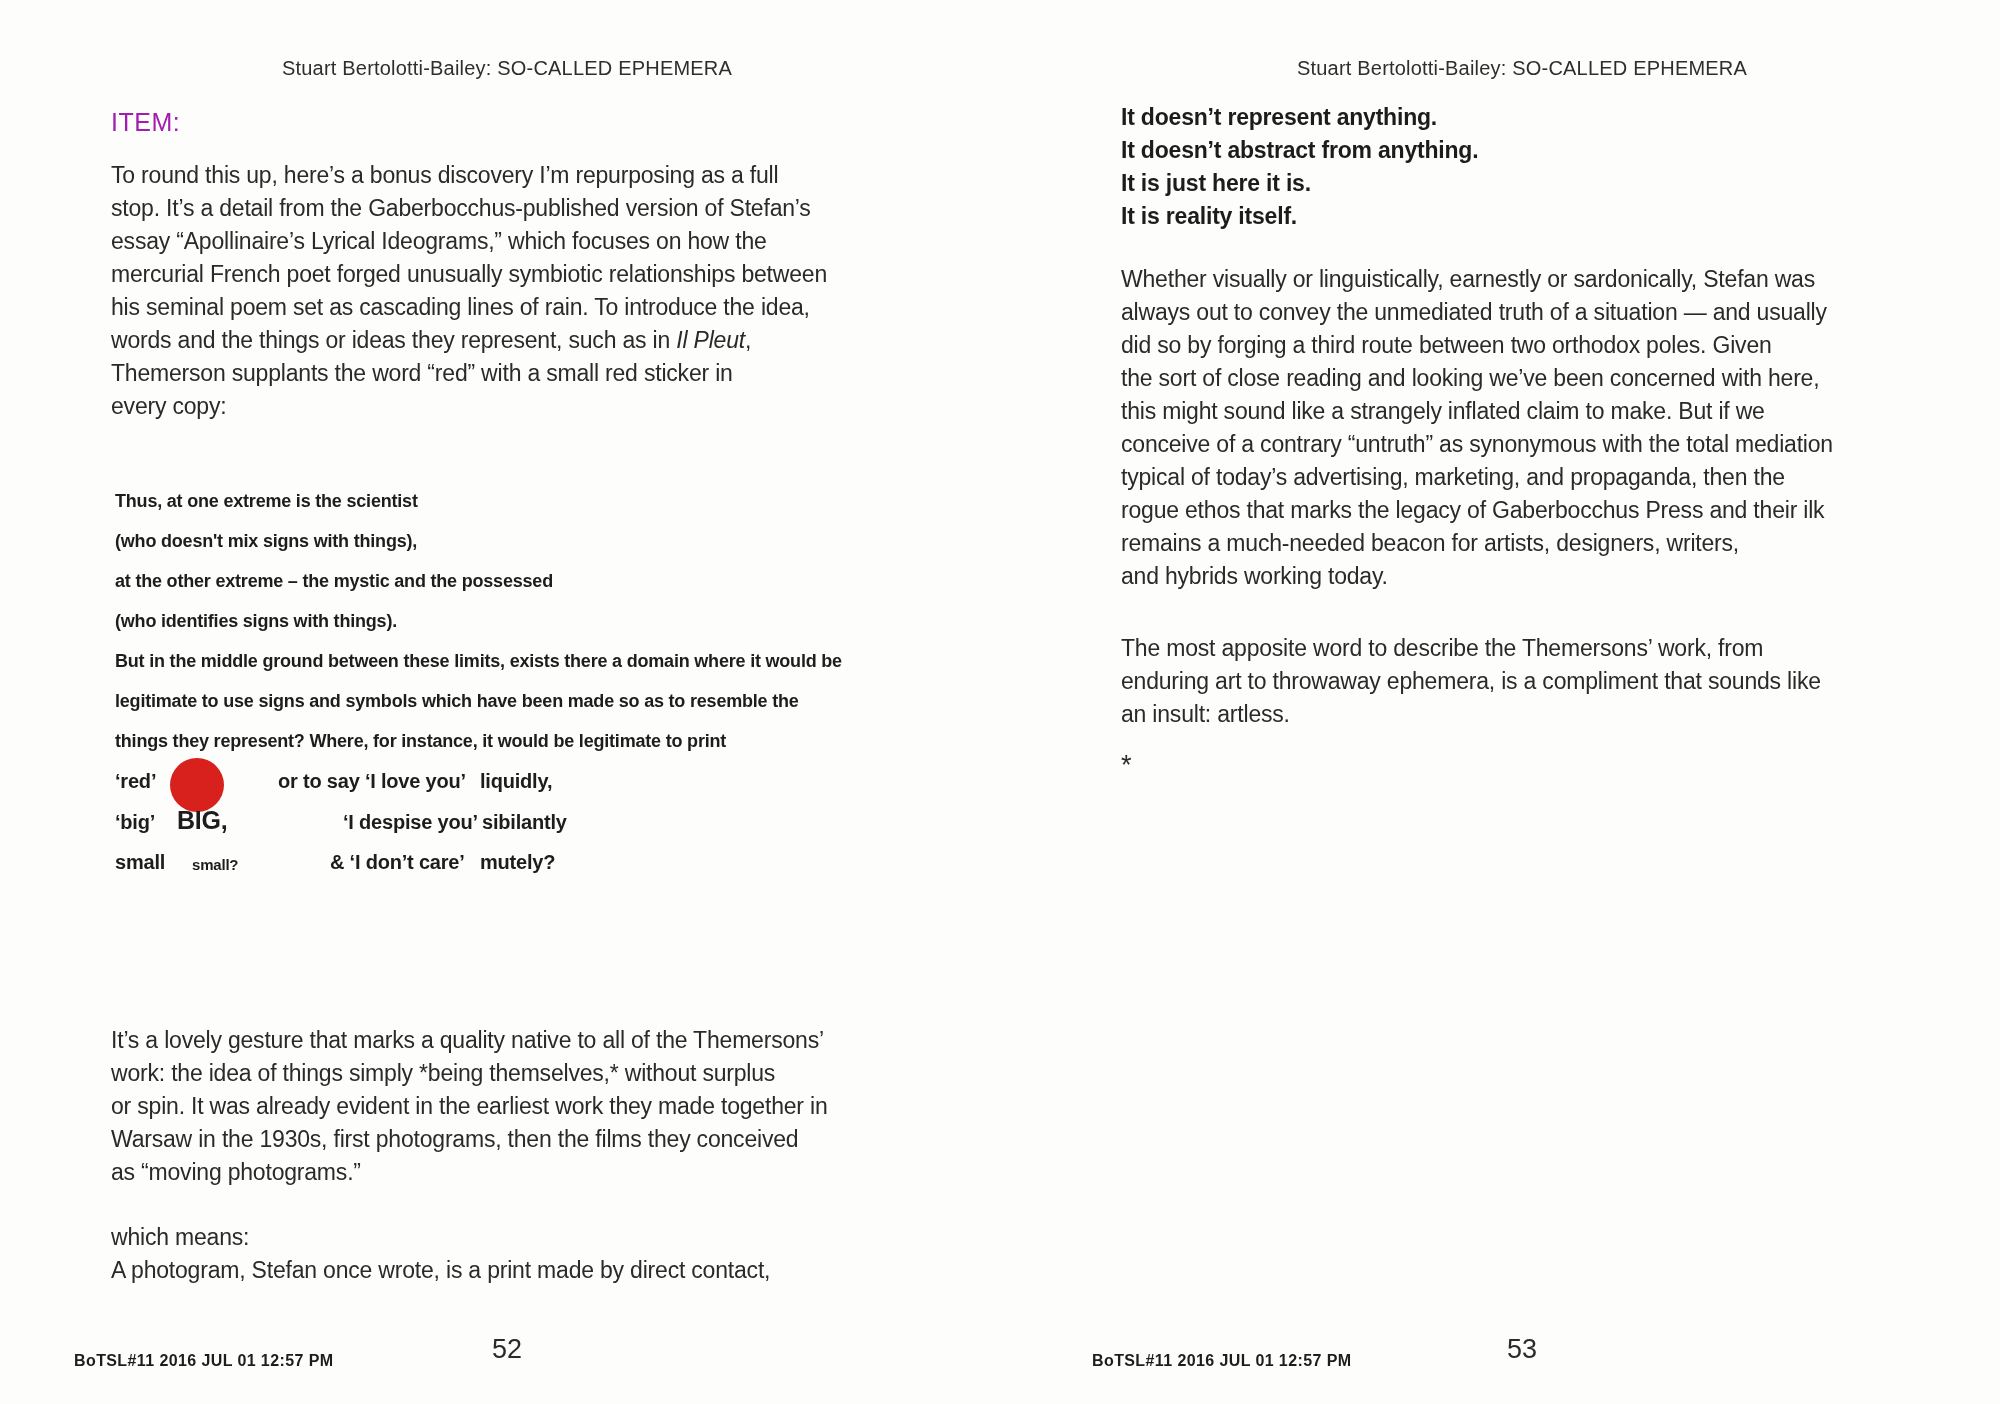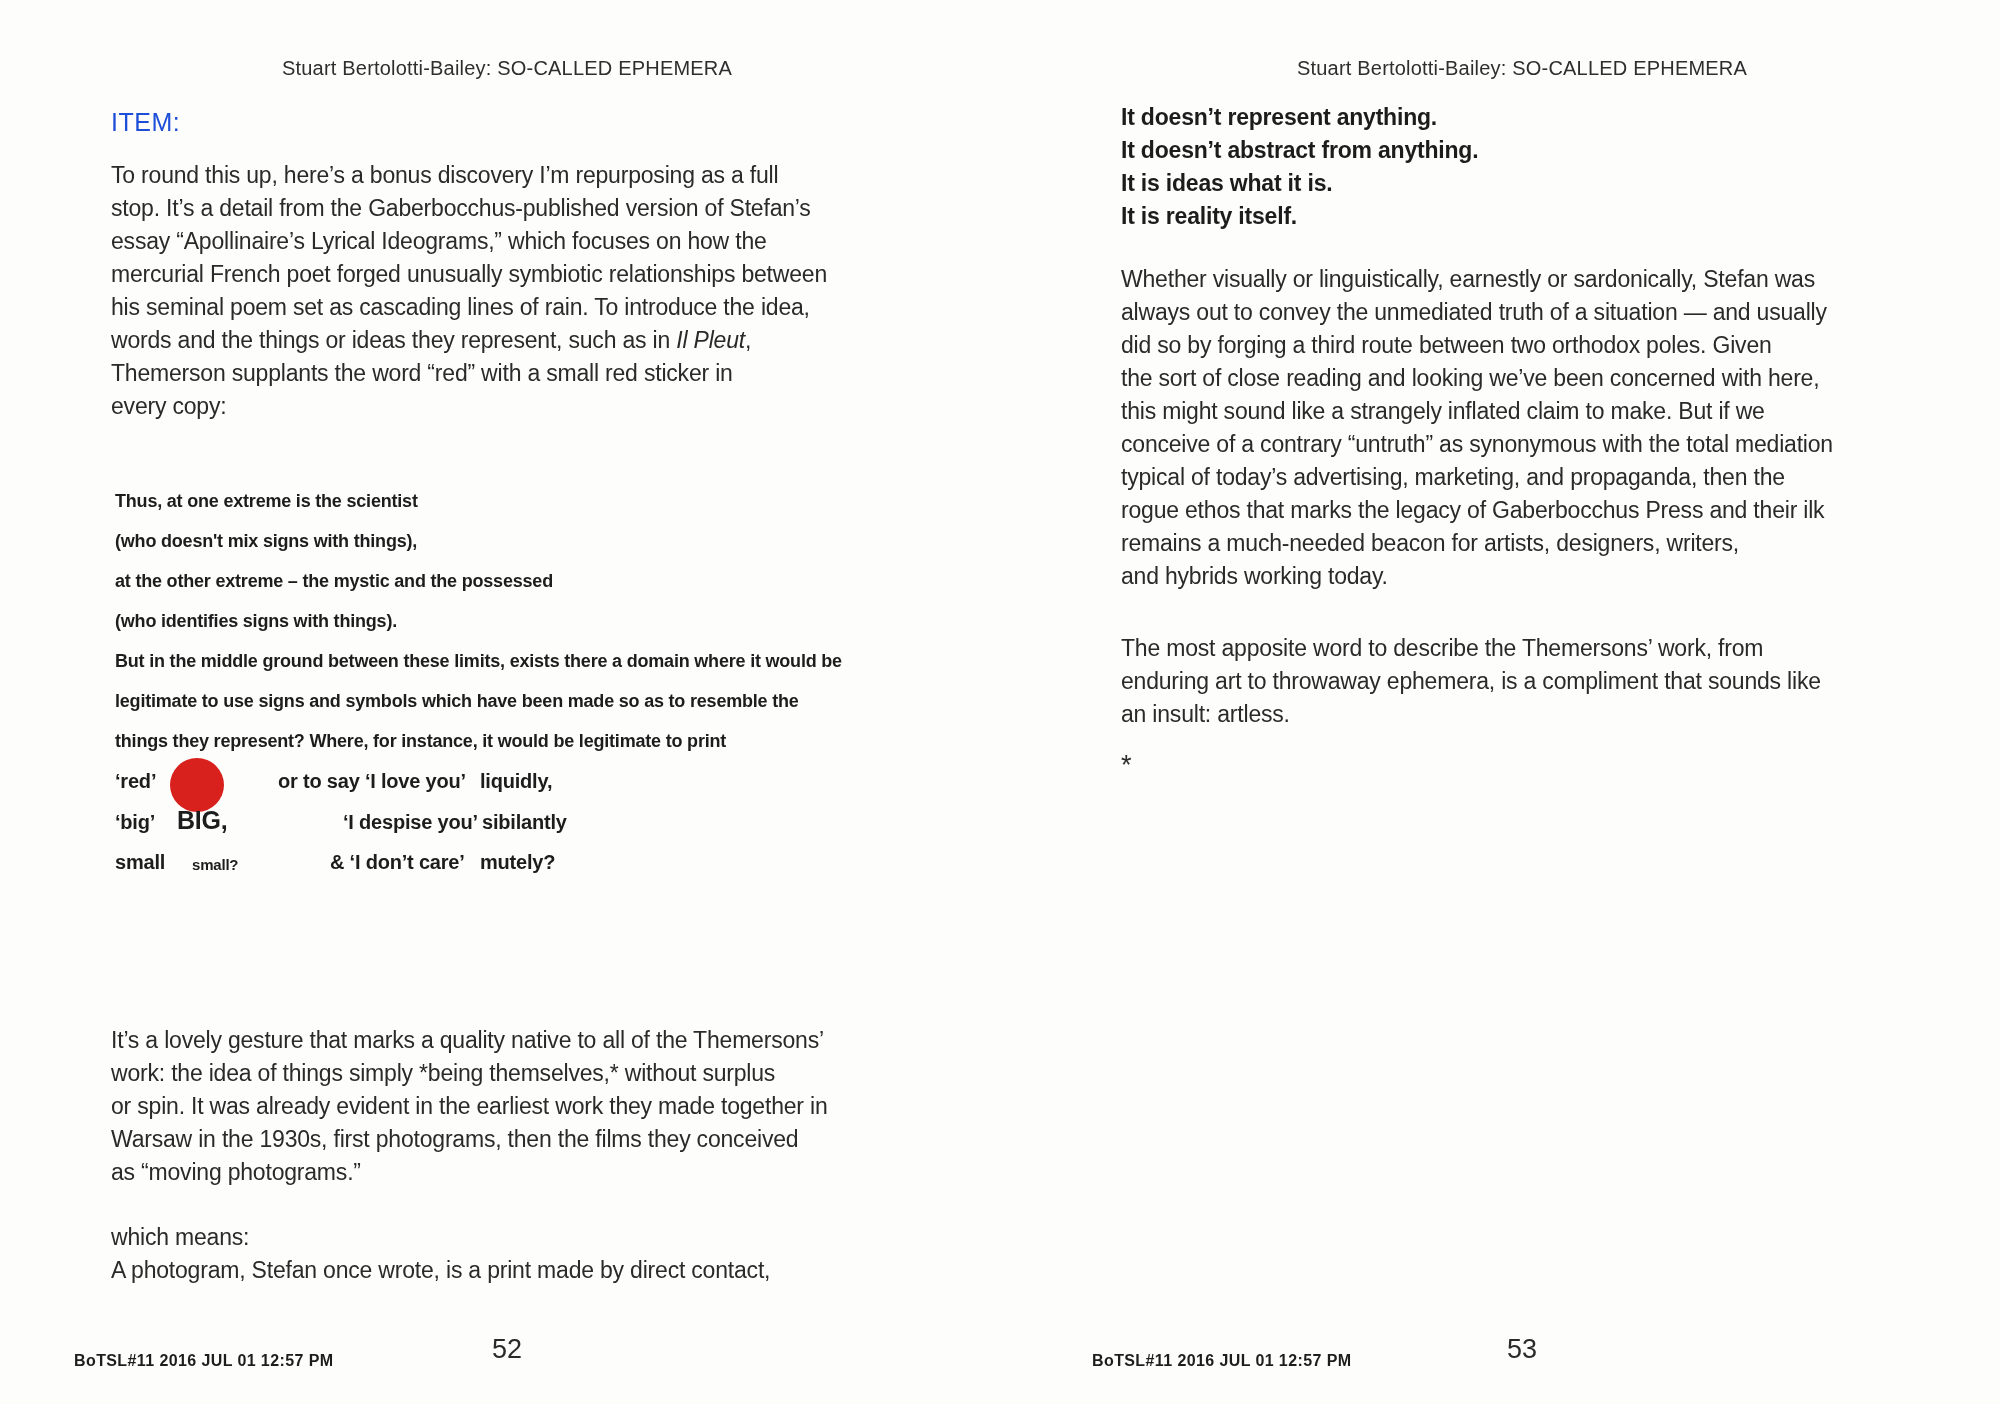--- a/index.html
+++ b/index.html
@@ -11,21 +11,21 @@
   .spread{position:relative;width:2000px;height:1404px;background:#fdfdfc;overflow:hidden;}
   .page{position:absolute;top:0;width:1000px;height:1304px;background:transparent;}
   #page-left{left:0;}
   #page-right{left:1000px;}
 
   .running-head{
     position:absolute;top:57px;width:1000px;text-align:center;
     font-size:20px;letter-spacing:.2px;color:#2e2e2e;
   }
   .item-heading{
-    position:absolute;font-size:25px;letter-spacing:.5px;color:#1d4ed8;
+    position:absolute;font-size:25px;letter-spacing:.5px;color:#a21caf;
   }
   .body-par{position:absolute;font-size:23px;line-height:33px;letter-spacing:-.2px;color:#2a2a2a;white-space:nowrap;}
   .body-par .ln{height:33px;}
   .body-par i{font-style:italic;}
 
   .quote-par{position:absolute;font-weight:bold;font-size:18px;line-height:40px;letter-spacing:-.2px;color:#1d1d1d;white-space:nowrap;}
   .quote-par .ln{height:40px;}
 
   .sticker-item{position:absolute;font-weight:bold;font-size:20px;letter-spacing:-.2px;color:#1d1d1d;white-space:nowrap;}
   .sticker-big{font-size:25px;}
@@ -133,21 +133,21 @@
     <div class="imprint" id="l-imprint">BoTSL#11 2016 JUL 01 12:57 PM</div>
     <div class="pagenum" id="l-pagenum">52</div>
   </div>
 
   <div class="page" id="page-right">
     <div class="running-head" id="r-head">Stuart Bertolotti-Bailey: SO-CALLED EPHEMERA</div>
 
     <div class="bold-intro" id="r-bold">
       <div class="ln">It doesn’t represent anything.</div>
       <div class="ln">It doesn’t abstract from anything.</div>
-      <div class="ln">It is ideas what it is.</div>
+      <div class="ln">It is just here it is.</div>
       <div class="ln">It is reality itself.</div>
     </div>
 
     <div class="body-par" id="r-para1">
       <div class="ln">Whether visually or linguistically, earnestly or sardonically, Stefan was</div>
       <div class="ln">always out to convey the unmediated truth of a situation — and usually</div>
       <div class="ln">did so by forging a third route between two orthodox poles. Given</div>
       <div class="ln">the sort of close reading and looking we’ve been concerned with here,</div>
       <div class="ln">this might sound like a strangely inflated claim to make. But if we</div>
       <div class="ln">conceive of a contrary “untruth” as synonymous with the total mediation</div>

